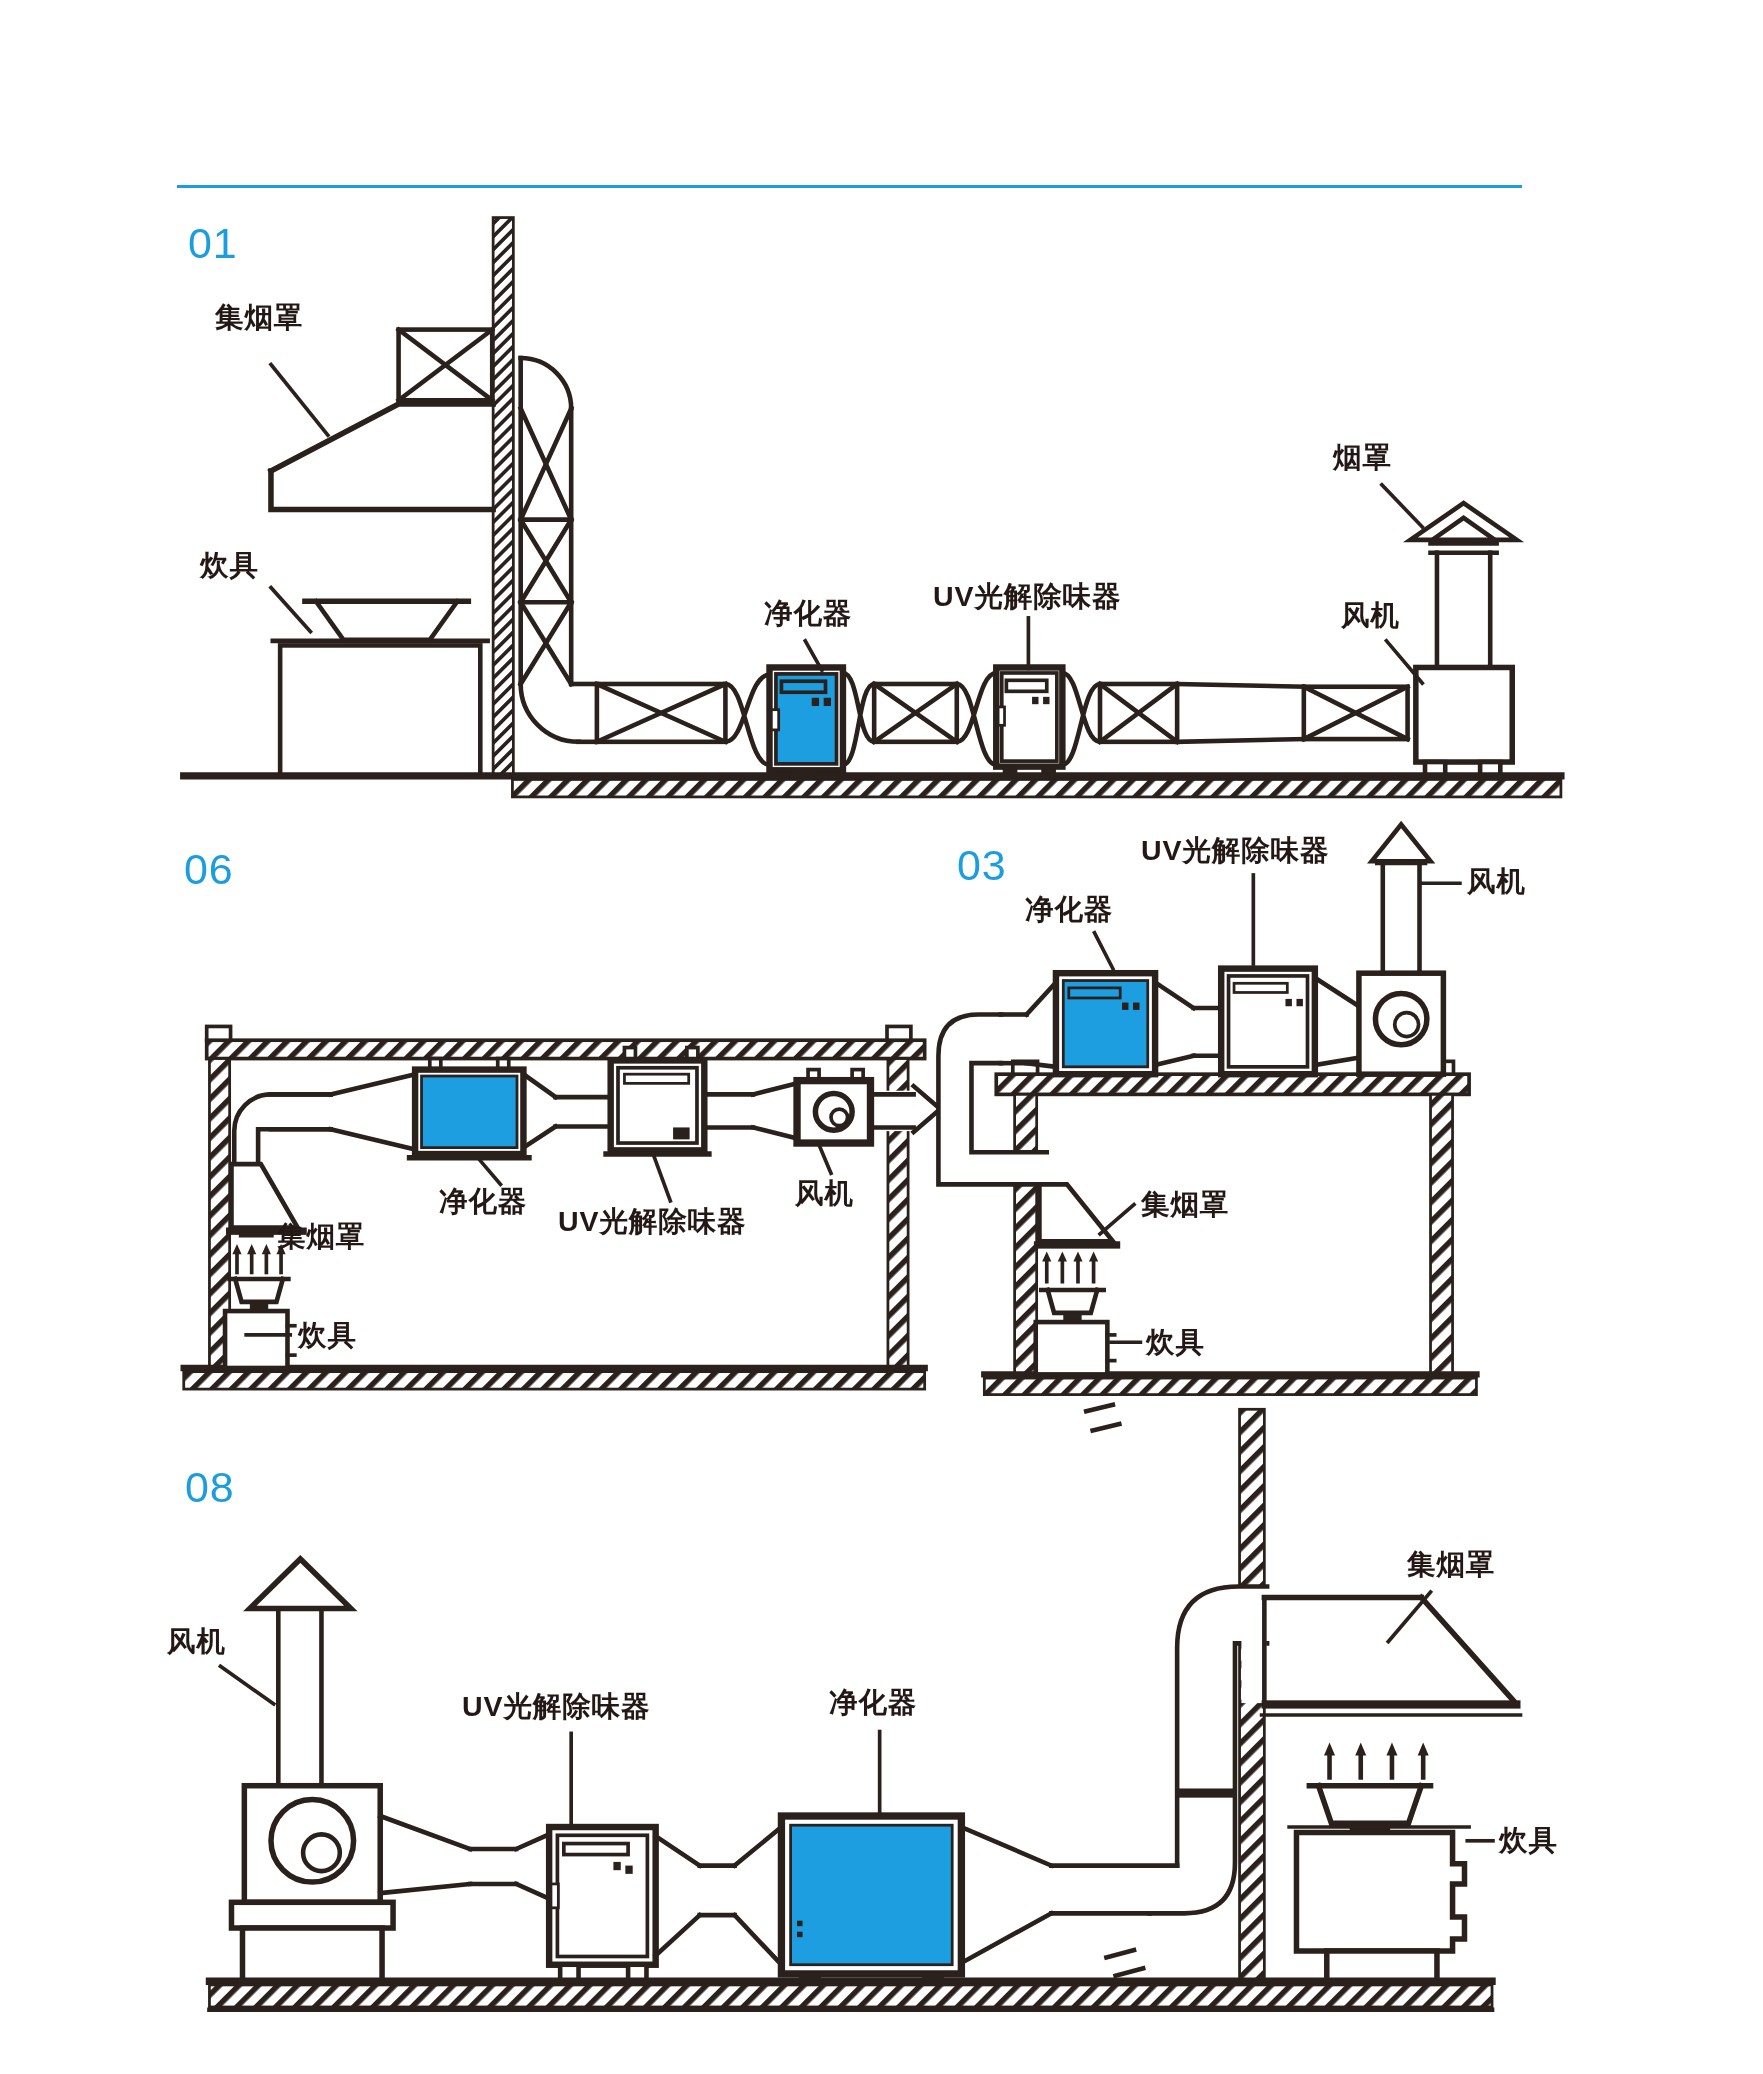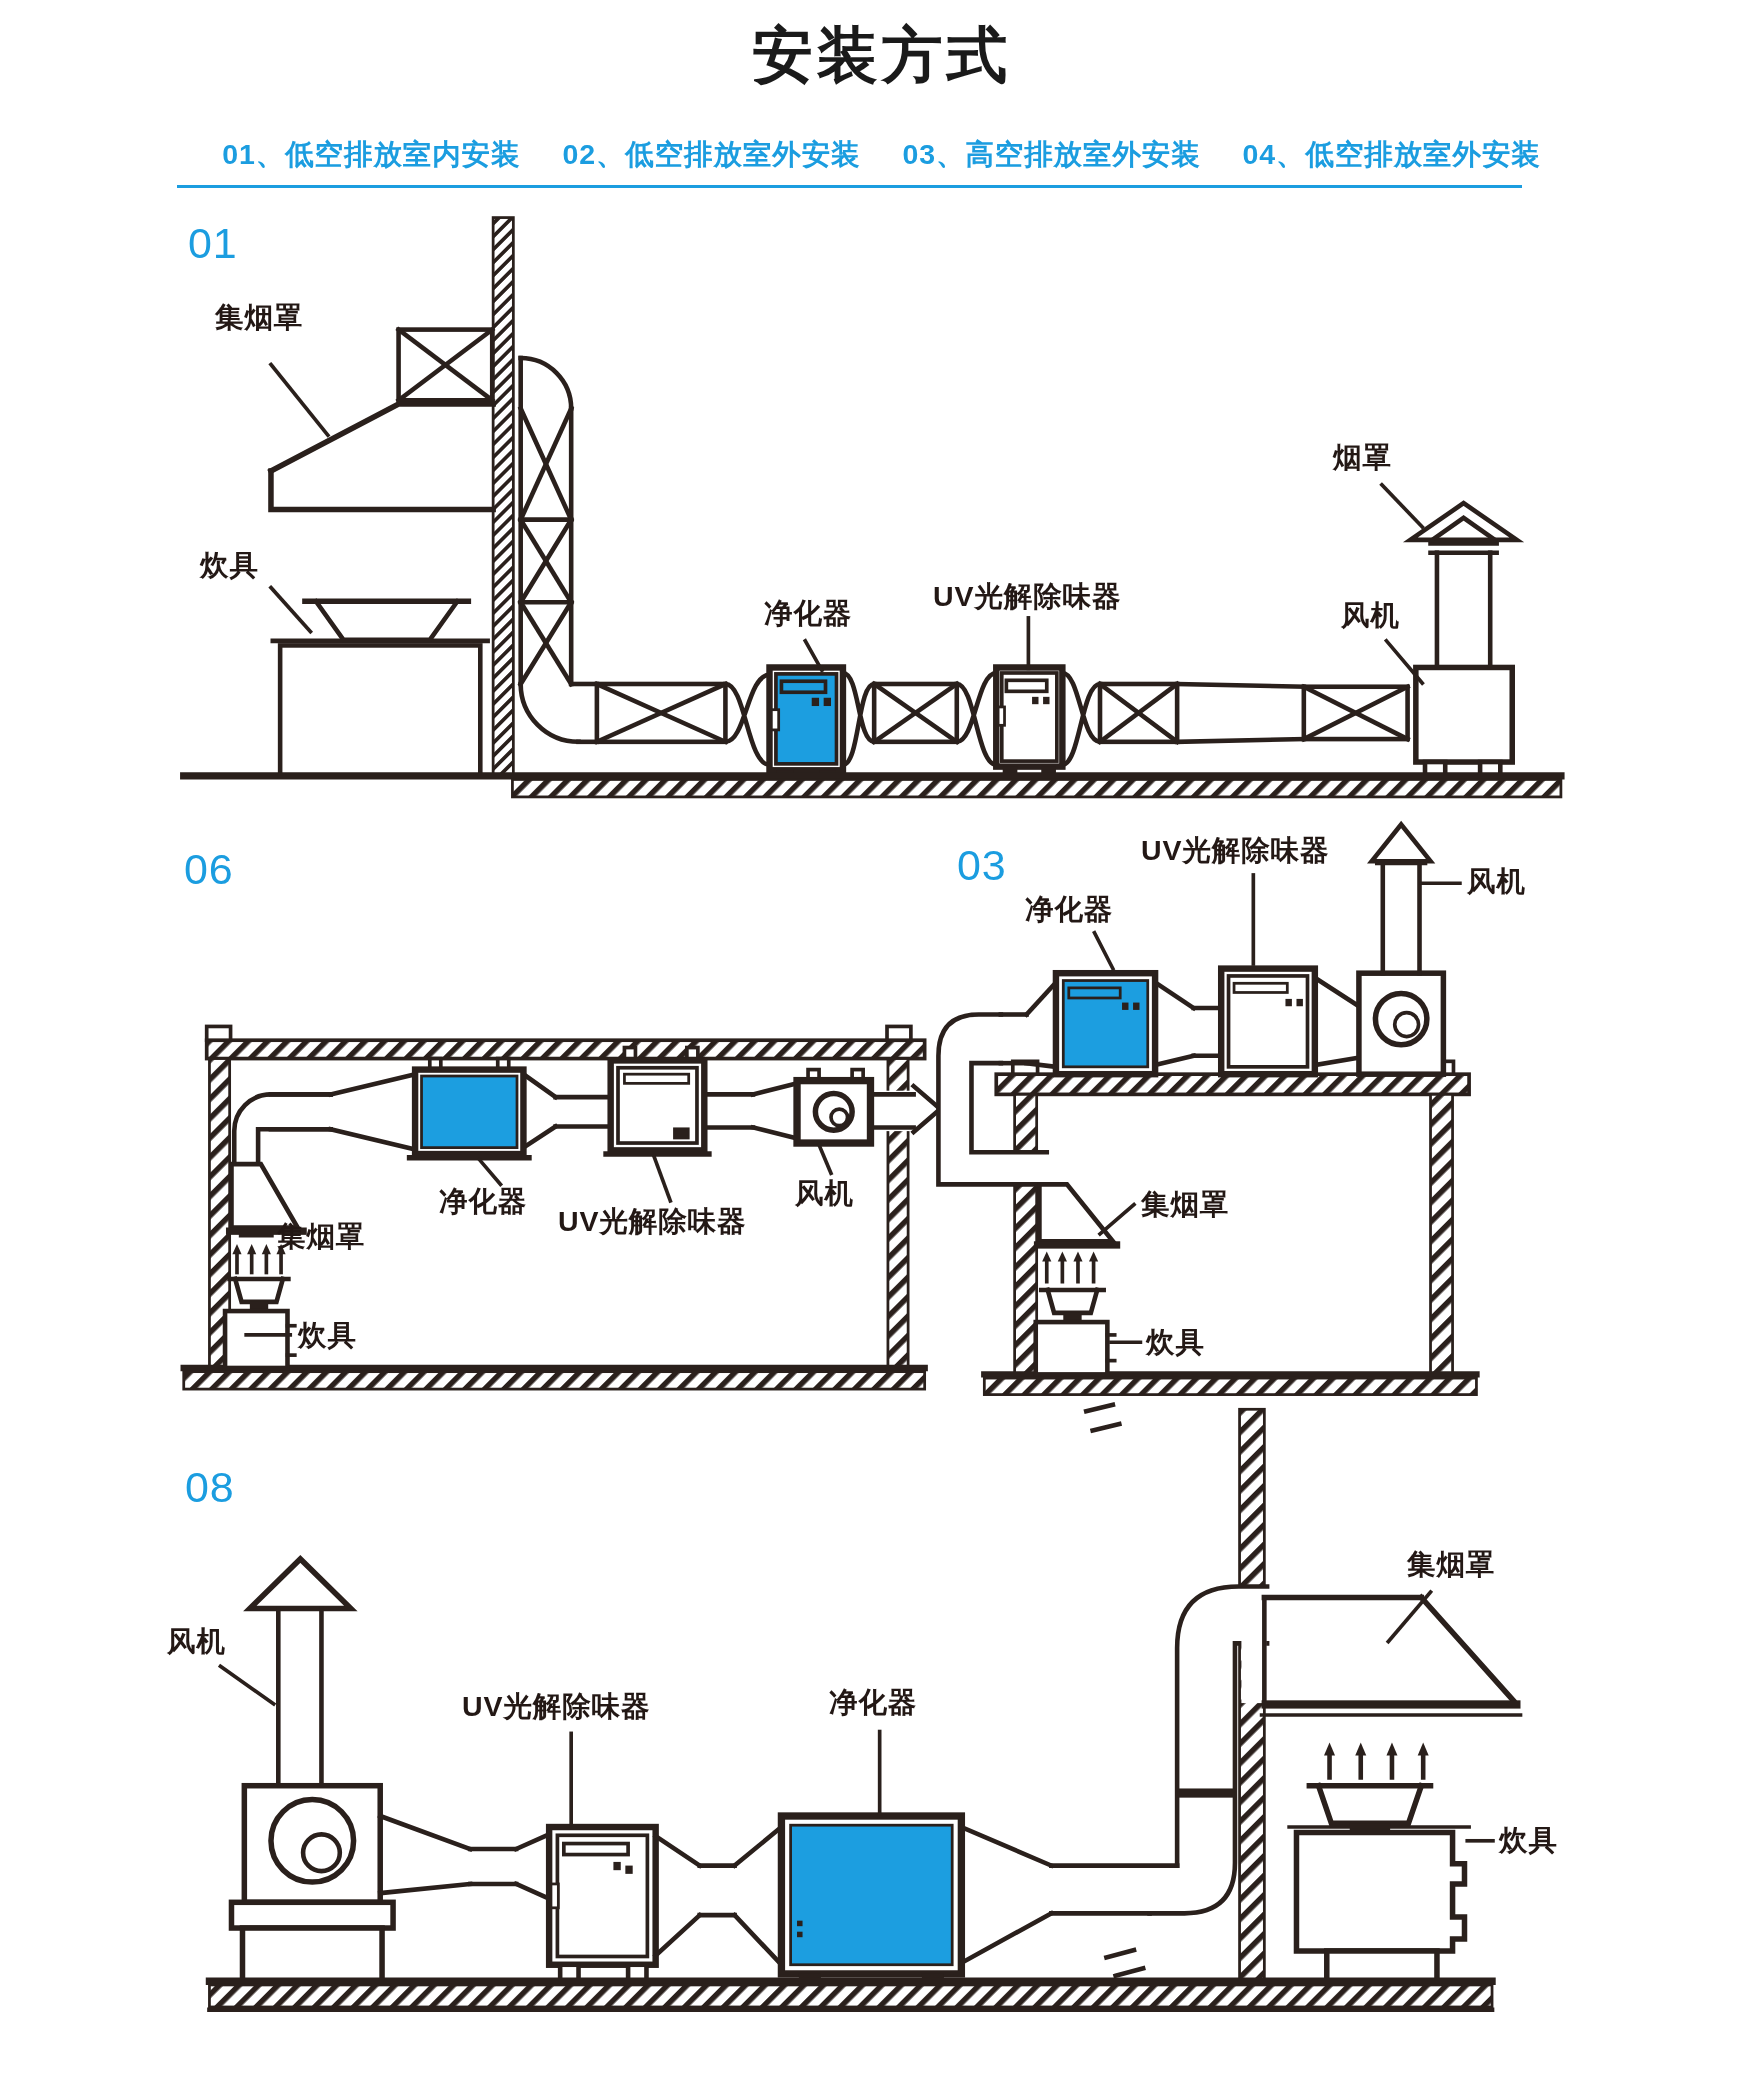--- a/index.html
+++ b/index.html
@@ -13,27 +13,20 @@
        font-size:61px;font-weight:bold;color:#1a1a1a;letter-spacing:3.7px;}
   #subtitle{position:absolute;z-index:2;left:0;top:136px;width:100%;display:flex;justify-content:center;
        gap:42px;font-size:28.5px;font-weight:600;color:#1B9DE0;letter-spacing:0.9px;}
   #blue-rule{position:absolute;z-index:2;left:177px;top:185px;width:1345px;height:2.8px;background:#1B9DE0;}
 </style>
 </head>
 <body>
 
 <div id="stage">
 
-  <div id="page-title">安装方式</div>
-  <div id="subtitle">
-    <span>01、低空排放室内安装</span>
-    <span>02、低空排放室外安装</span>
-    <span>03、高空排放室外安装</span>
-    <span>04、低空排放室外安装</span>
-  </div>
   <div id="blue-rule"></div>
 
   <svg id="art" width="1763" height="2074" viewBox="0 0 1920 2259">
     <defs>
       <pattern id="hg" patternUnits="userSpaceOnUse" width="15" height="15" patternTransform="rotate(45)">
         <rect width="15" height="15" fill="#ffffff"></rect>
           <rect width="6" height="15" fill="#2A201C"></rect>
       </pattern>
       <pattern id="hd" patternUnits="userSpaceOnUse" width="10" height="10" patternTransform="rotate(45)">
         <rect width="10" height="10" fill="#ffffff"></rect>

